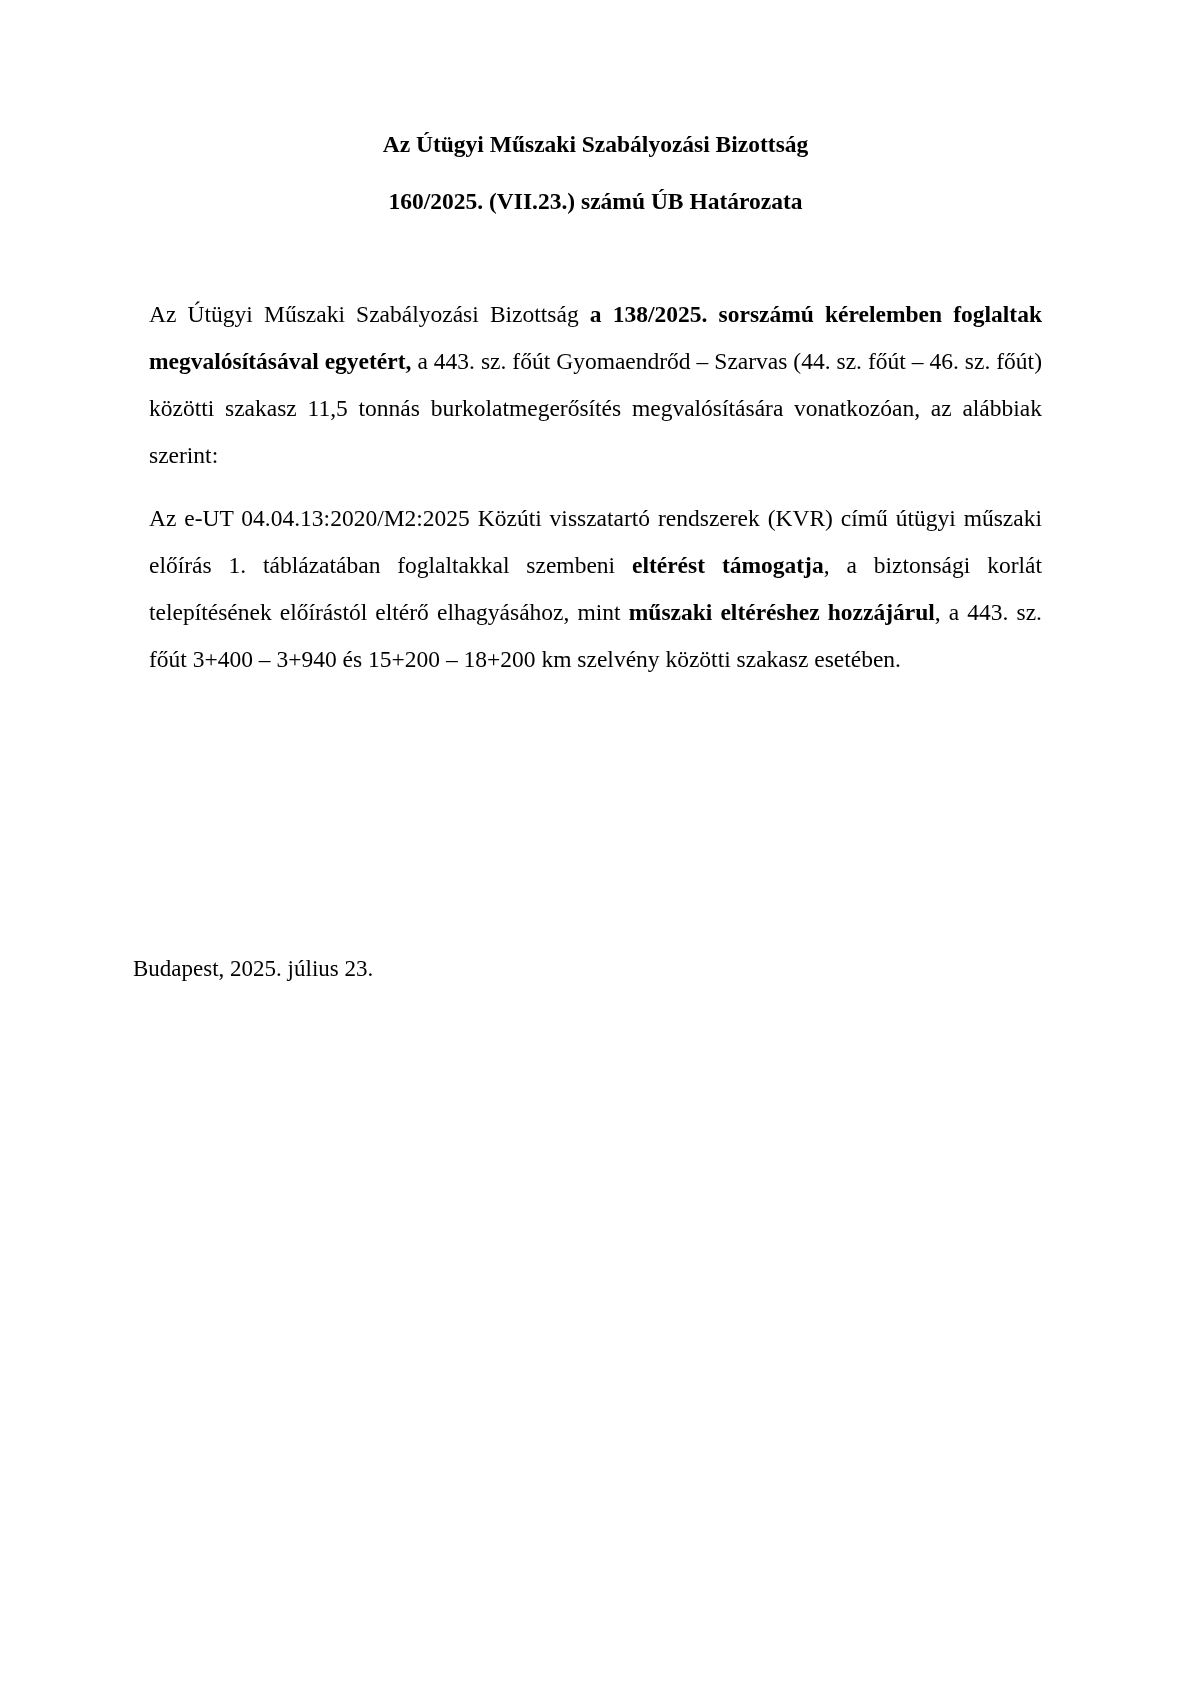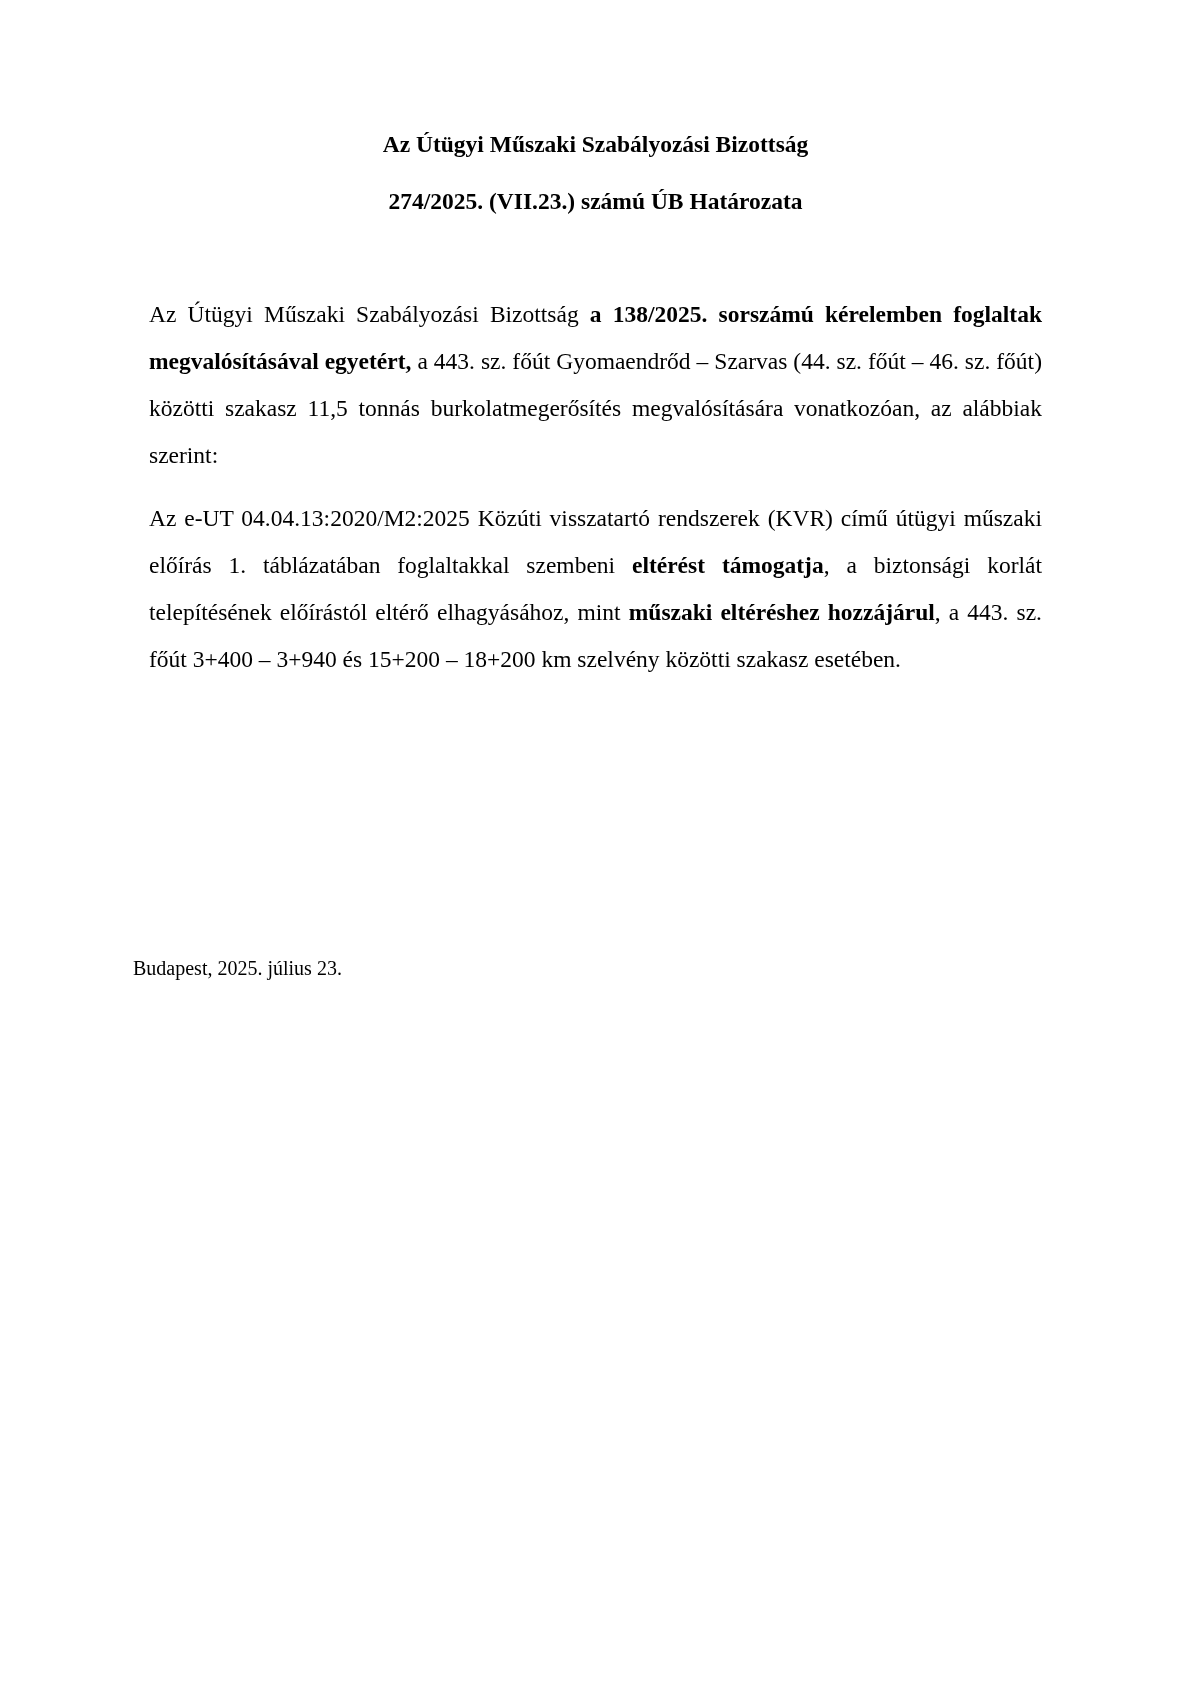--- a/index.html
+++ b/index.html
@@ -42,34 +42,34 @@
     font-size: 23.5px;
     line-height: 47px;
     text-align: justify;
     text-justify: inter-word;
   }
   .para b {
     font-weight: bold;
   }
   .date-line {
     margin-top: 262px;
-    font-size: 20px;
+    font-size: 23px;
     line-height: 47px;
     text-align: left;
   }
 </style>
 </head>
 <body>
 
 <div class="page">
   <div class="content">
 
     <div class="title-block">
       <div class="title-line">Az Útügyi Műszaki Szabályozási Bizottság</div>
-      <div class="title-line">274/2025. (VII.23.) számú ÚB Határozata</div>
+      <div class="title-line">160/2025. (VII.23.) számú ÚB Határozata</div>
     </div>
 
     <div class="paragraphs" id="paragraphs">
         <p class="para"><span>Az Útügyi Műszaki Szabályozási Bizottság </span><b>a 138/2025. sorszámú kérelemben foglaltak megvalósításával egyetért,</b><span> a 443. sz. főút Gyomaendrőd – Szarvas (44. sz. főút – 46. sz. főút) közötti szakasz 11,5 tonnás burkolatmegerősítés megvalósítására vonatkozóan, az alábbiak szerint:</span></p>
         <p class="para"><span>Az e-UT 04.04.13:2020/M2:2025 Közúti visszatartó rendszerek (KVR) című útügyi műszaki előírás 1. táblázatában foglaltakkal szembeni </span><b>eltérést támogatja</b><span>, a biztonsági korlát telepítésének előírástól eltérő elhagyásához, mint </span><b>műszaki eltéréshez hozzájárul</b><span>, a 443. sz. főút 3+400 – 3+940 és 15+200 – 18+200 km szelvény közötti szakasz esetében.</span></p>
       </div>
 
     <div class="date-line">Budapest, 2025. július 23.</div>
 
   </div>

